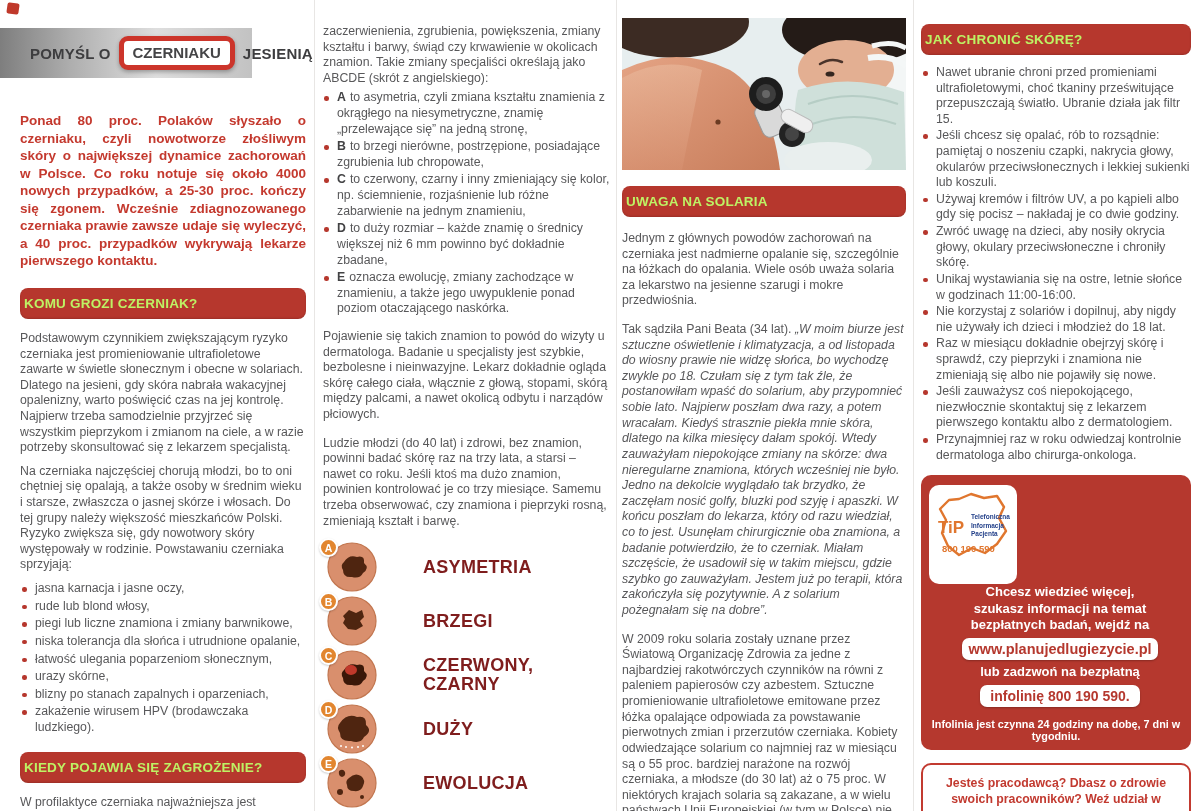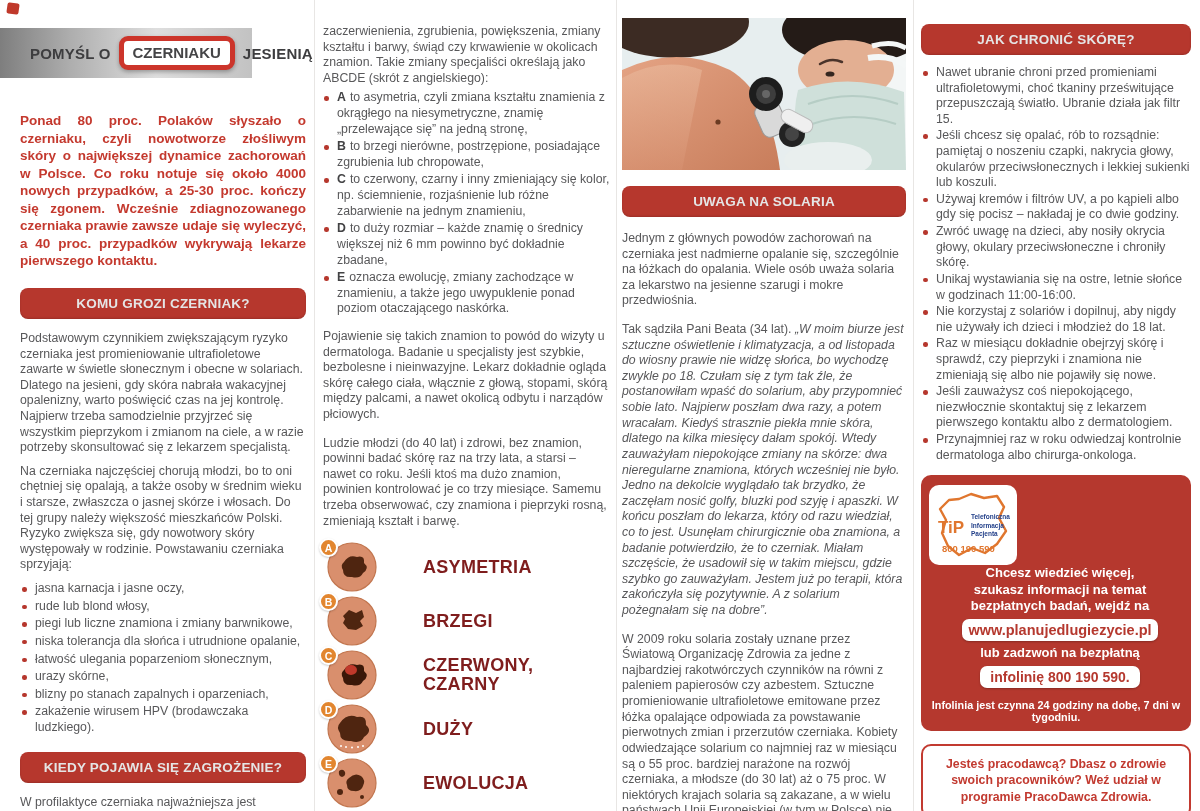--- a/index.html
+++ b/index.html
@@ -26,21 +26,21 @@
   .hl-box span { font-size:15px; font-weight:bold; color:#454547; }
 
   
   .col { position:absolute; top:0; }
   #c1 { left:20px;  width:286px; padding-top:112px; }
   #c2 { left:323px; width:289px; padding-top:24px; }
   #c3 { left:622px; width:284px; padding-top:18px; }
   #c4 { left:921px; width:270px; padding-top:24px; }
 
   .pill {
-    background:#b6372d; color:#e5e5e5; border-radius:8px; text-align:center;
+    background:#b6372d; color:#bef264; border-radius:8px; text-align:left;
     font-weight:bold; font-size:13.5px; padding:8px 4px; letter-spacing:.2px;
     box-shadow:inset 0 -1px 2px rgba(0,0,0,.15);
   }
   .intro { color:#c4392e; font-weight:bold; font-size:13.5px; line-height:1.3; text-align:justify; margin-bottom:18px; }
   .body  { font-size:12.3px; line-height:1.27; margin-bottom:13px; }
   .body i { font-style:italic; }
   #c1 .pill { margin-bottom:12px; }
   #c1 .body.tight { margin-bottom:8px; }
 
   ul.dots { list-style:none; margin:2px 0 16px 0; }
@@ -70,21 +70,21 @@
 
   
   #c4 .pill { margin-bottom:10px; }
   #c4 ul.dots { margin-bottom:12px; }
   #c4 ul.dots li { margin-bottom:1px; }
 
   .info-box {
     background:#b5382e; border-radius:10px; padding:10px 8px 8px 8px;
     display:flex; flex-wrap:wrap; align-items:flex-start; margin-bottom:13px;
   }
-  .tip-tile { position:relative; width:88px; height:80px; background:#fff; border-radius:10px; flex:none; overflow:hidden; }
+  .tip-tile { position:relative; width:88px; height:99px; background:#fff; border-radius:10px; flex:none; overflow:hidden; }
   .tip-tile svg { position:absolute; left:0; top:0; }
   .tip-name  { position:absolute; left:9px;  top:33px; color:#e0762e; font-weight:bold; font-size:17px; }
   .tip-caption { position:absolute; left:42px; top:28px; width:44px; font-size:6.5px; font-weight:bold; color:#24418a; line-height:1.3; }
   .tip-phone { position:absolute; left:13px; top:58px; font-size:9.5px; font-weight:bold; color:#e0762e; }
   .info-right { flex:1; padding-left:8px; text-align:center; }
   .info-lines { color:#fff; font-weight:bold; font-size:13px; line-height:1.28; white-space:pre-line; }
   .pill-white {
     background:#fff; color:#b5382e; font-weight:bold; border-radius:7px; display:inline-block;
     padding:3px 10px; margin:4px 0; box-shadow:0 1px 2px rgba(0,0,0,.25);
   }

